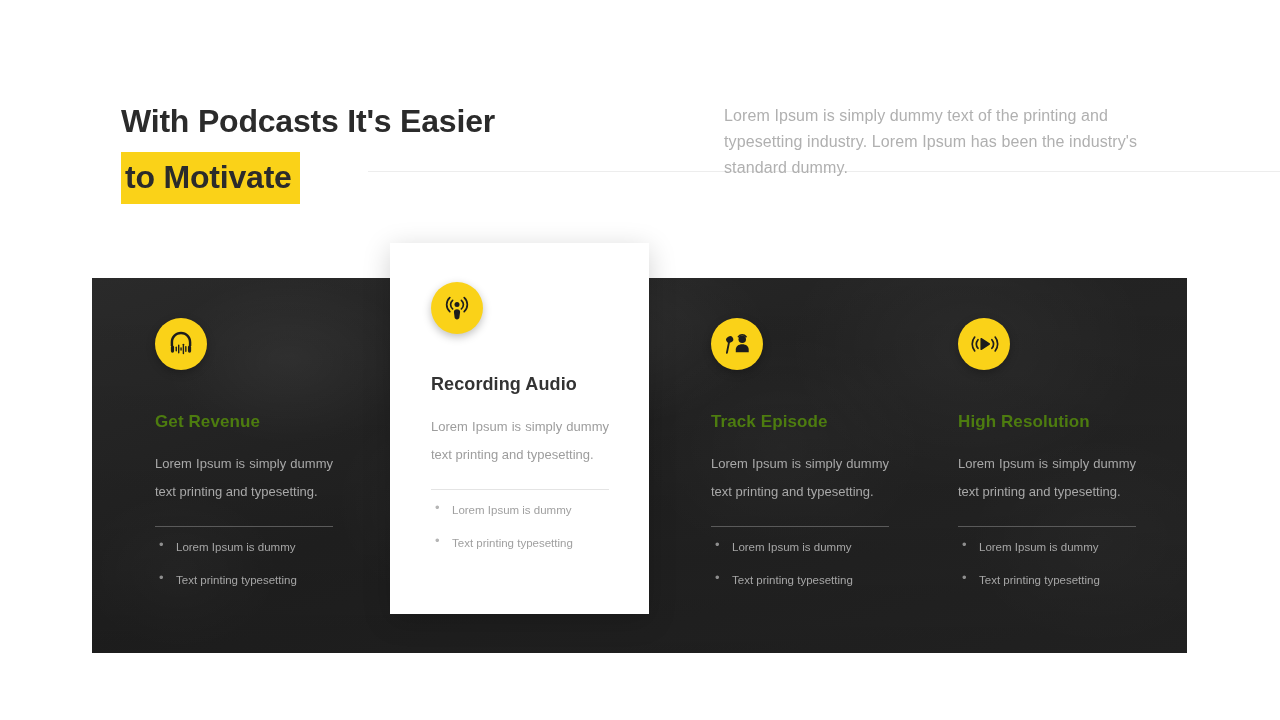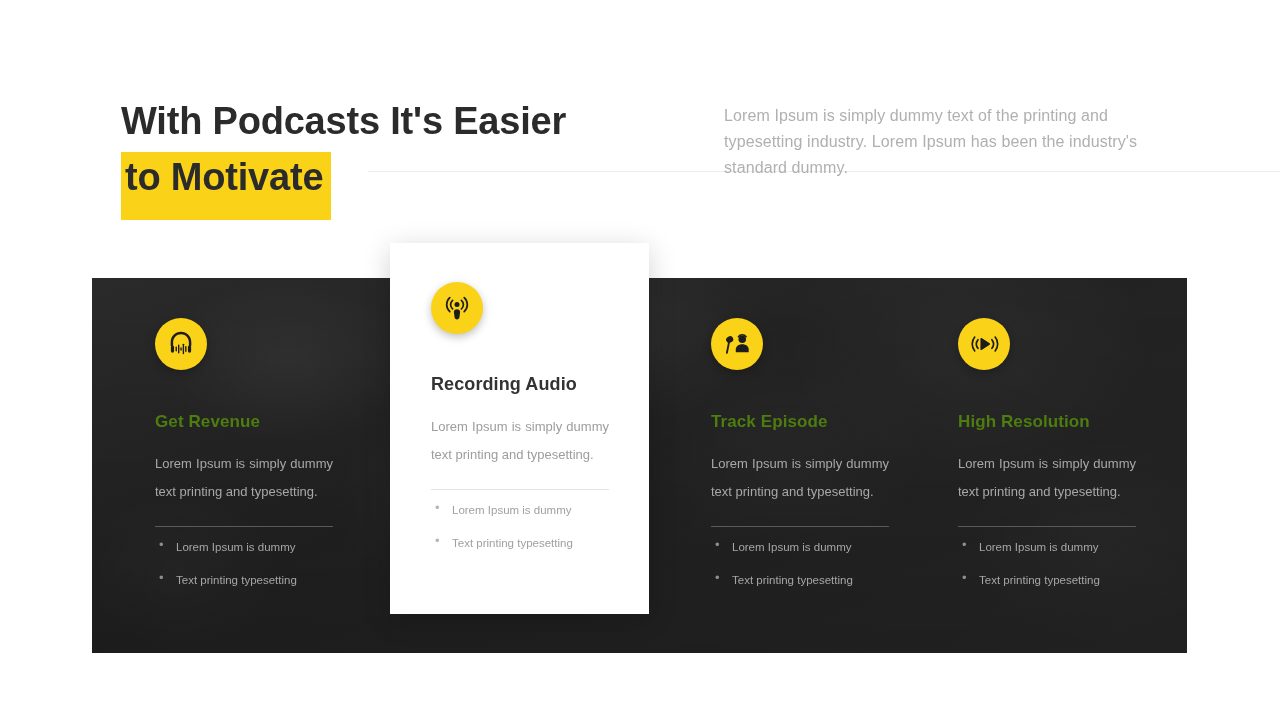--- a/index.html
+++ b/index.html
@@ -7,28 +7,28 @@
     width:1280px; height:720px;
     background:#ffffff;
     font-family:"Liberation Sans", sans-serif;
     overflow:hidden;
   }
   .slide { position:relative; width:1280px; height:720px; background:#fff; }
 
   
   .header-title {
     position:absolute; left:121px; top:98px; width:520px;
-    font-size:38px; font-weight:bold; line-height:46px;
+    font-size:32px; font-weight:bold; line-height:46px;
     color:#2b2b2b; letter-spacing:-0.2px;
   }
   .title-line1 { display:block; }
   .title-line2 {
     display:inline-block;
     background:#fad218;
-    padding:2px 8px 20px 4px;
+    padding:2px 8px 4px 4px;
     margin-top:8px;
   }
   .header-divider {
     position:absolute; left:368px; top:171px; width:912px; height:1px;
     background:#ededed;
   }
   .header-para {
     position:absolute; left:724px; top:103px; width:440px;
     font-size:16px; line-height:26px; color:#b0b0b0;
     letter-spacing:.1px;

